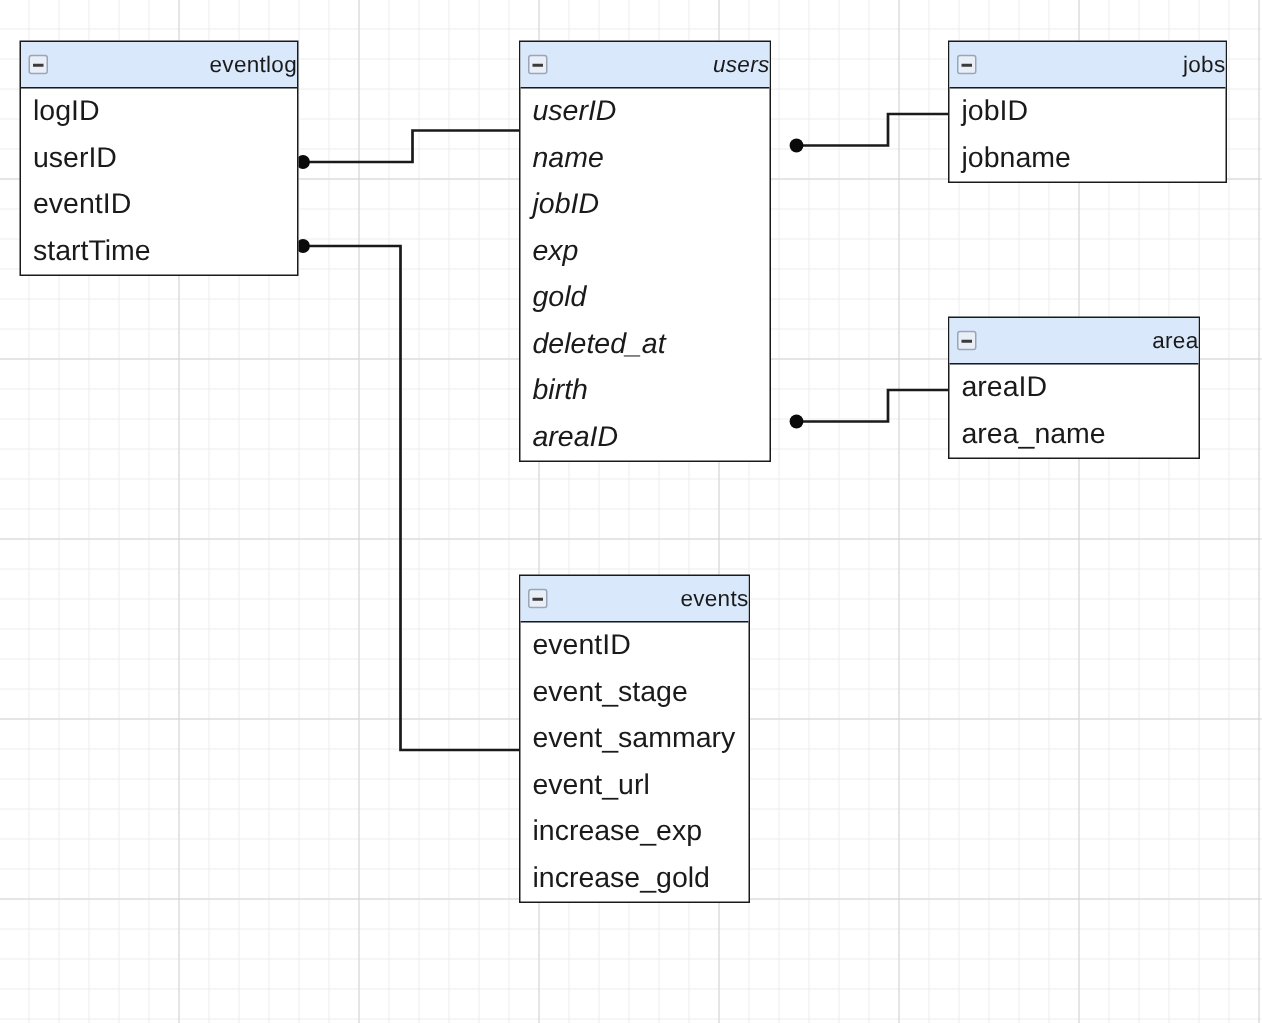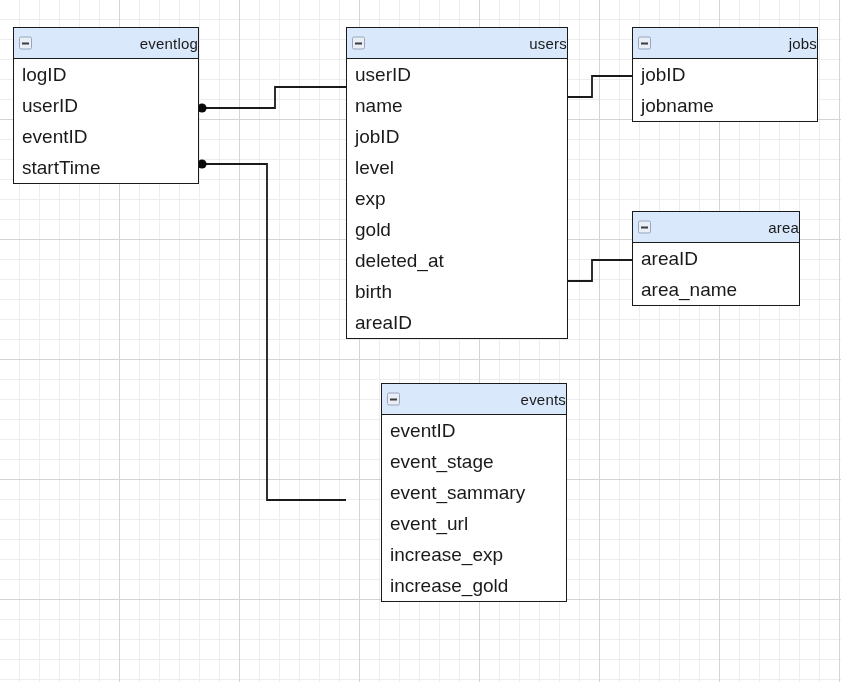--- a/index.html
+++ b/index.html
@@ -135,32 +135,31 @@
           </span>
           <span class="entity-title">eventlog</span>
         </div>
         <div class="entity-body">
           <div class="field-row">logID</div>
           <div class="field-row">userID</div>
           <div class="field-row">eventID</div>
           <div class="field-row">startTime</div>
         </div>
       </div>
-      <div class="entity" style="left: 346px; top: 27px; width: 222px;">
+      <div class="entity" style="left: 346px; top: 27px; width: 168px; font-style: italic;">
         <div class="entity-header">
           <span class="collapse-icon">
             <i></i>
           </span>
           <span class="entity-title">users</span>
         </div>
         <div class="entity-body">
           <div class="field-row">userID</div>
           <div class="field-row">name</div>
           <div class="field-row">jobID</div>
-          <div class="field-row">level</div>
           <div class="field-row">exp</div>
           <div class="field-row">gold</div>
           <div class="field-row">deleted_at</div>
           <div class="field-row">birth</div>
           <div class="field-row">areaID</div>
         </div>
       </div>
       <div class="entity" style="left: 632px; top: 27px; width: 186px;">
         <div class="entity-header">
           <span class="collapse-icon">
@@ -178,21 +177,21 @@
           <span class="collapse-icon">
             <i></i>
           </span>
           <span class="entity-title">area</span>
         </div>
         <div class="entity-body">
           <div class="field-row">areaID</div>
           <div class="field-row">area_name</div>
         </div>
       </div>
-      <div class="entity" style="left: 346px; top: 383px; width: 186px; margin-left: 35px;">
+      <div class="entity" style="left: 346px; top: 383px; width: 154px;">
         <div class="entity-header">
           <span class="collapse-icon">
             <i></i>
           </span>
           <span class="entity-title">events</span>
         </div>
         <div class="entity-body">
           <div class="field-row">eventID</div>
           <div class="field-row">event_stage</div>
           <div class="field-row">event_sammary</div>

